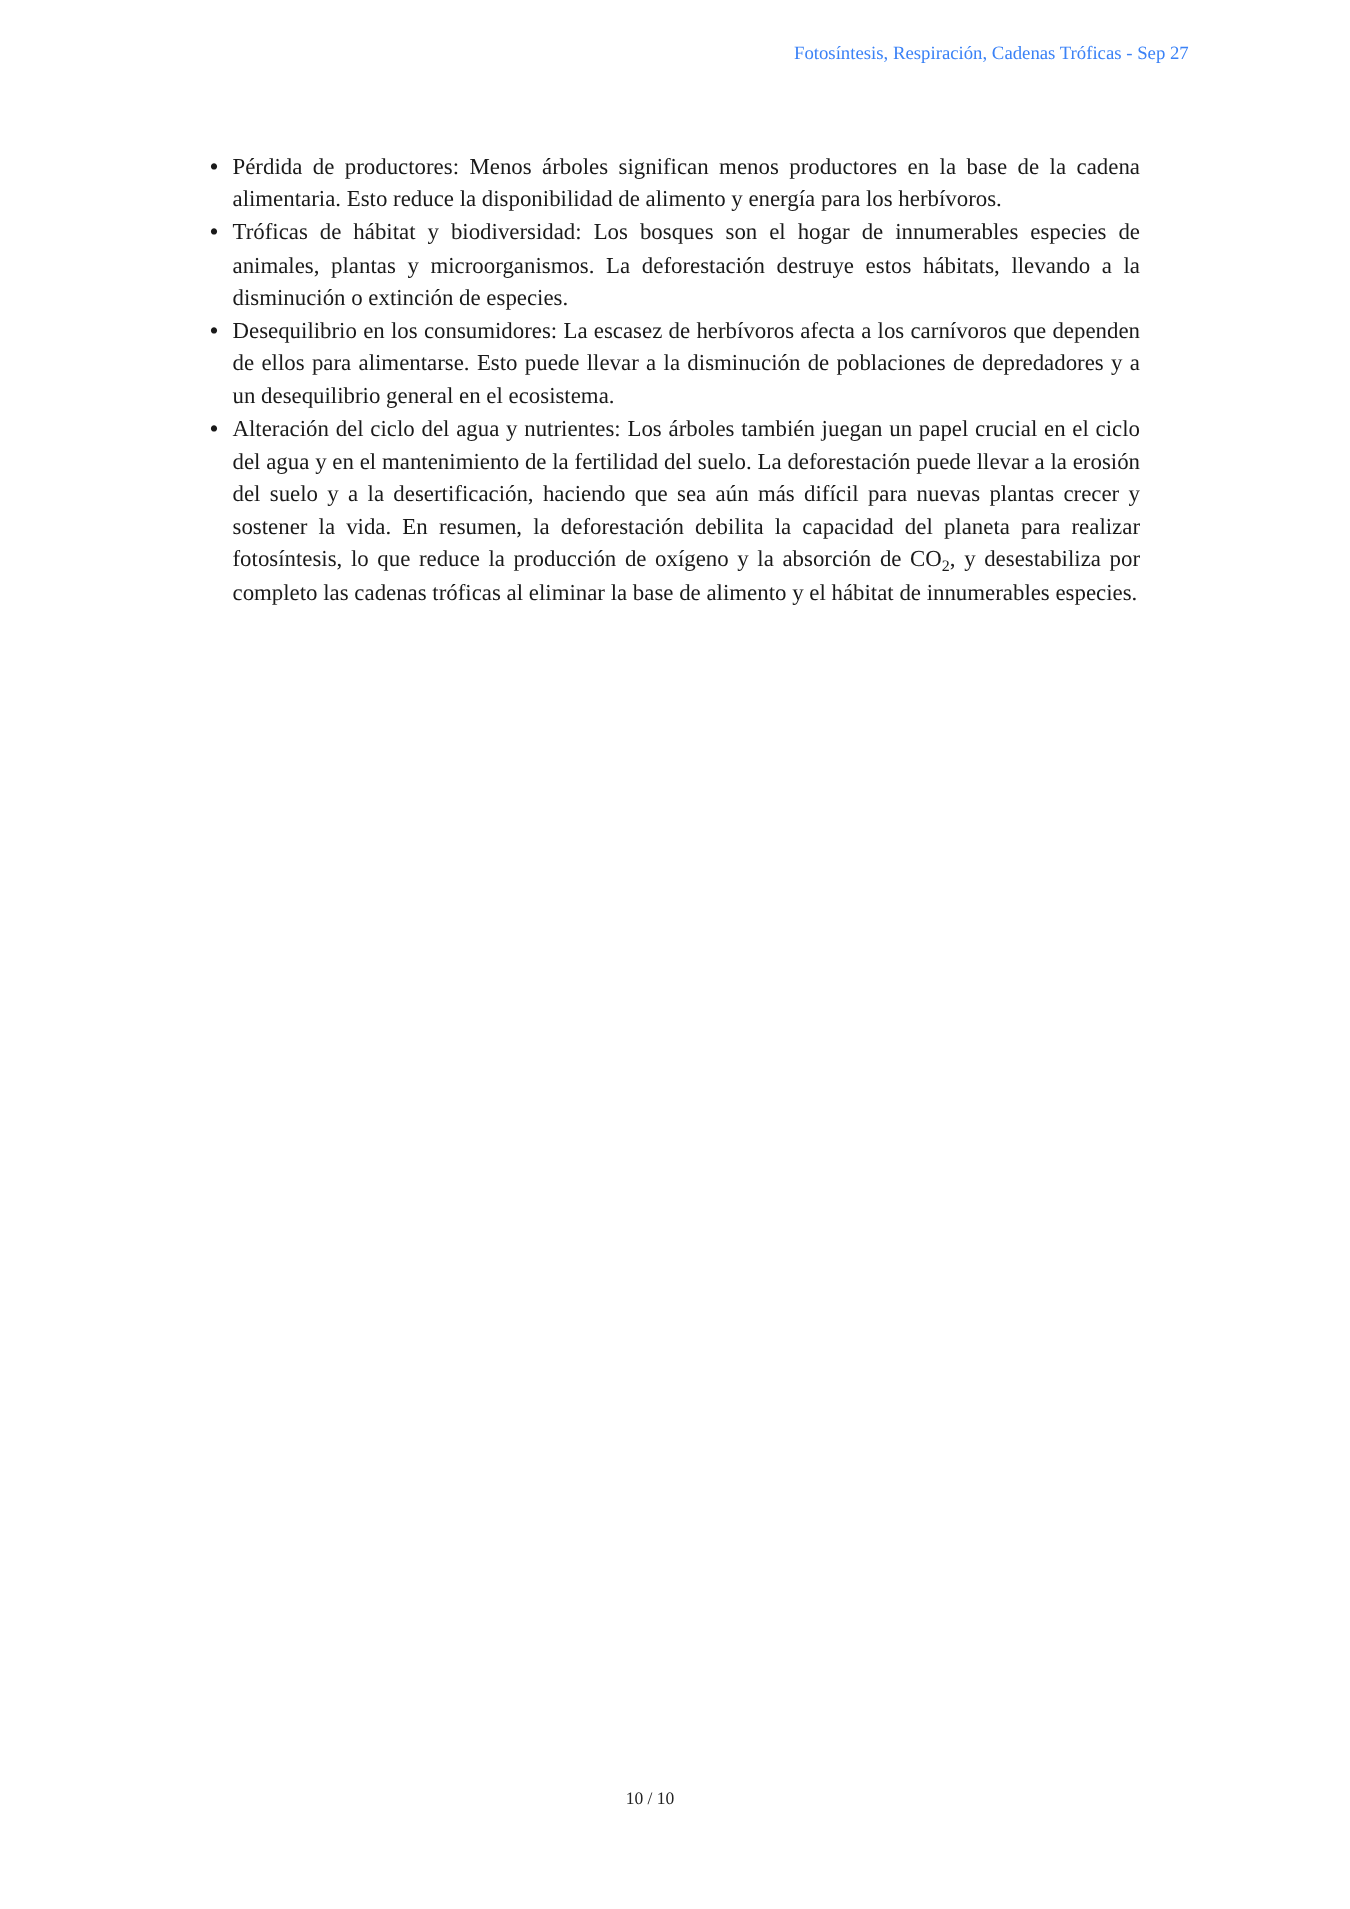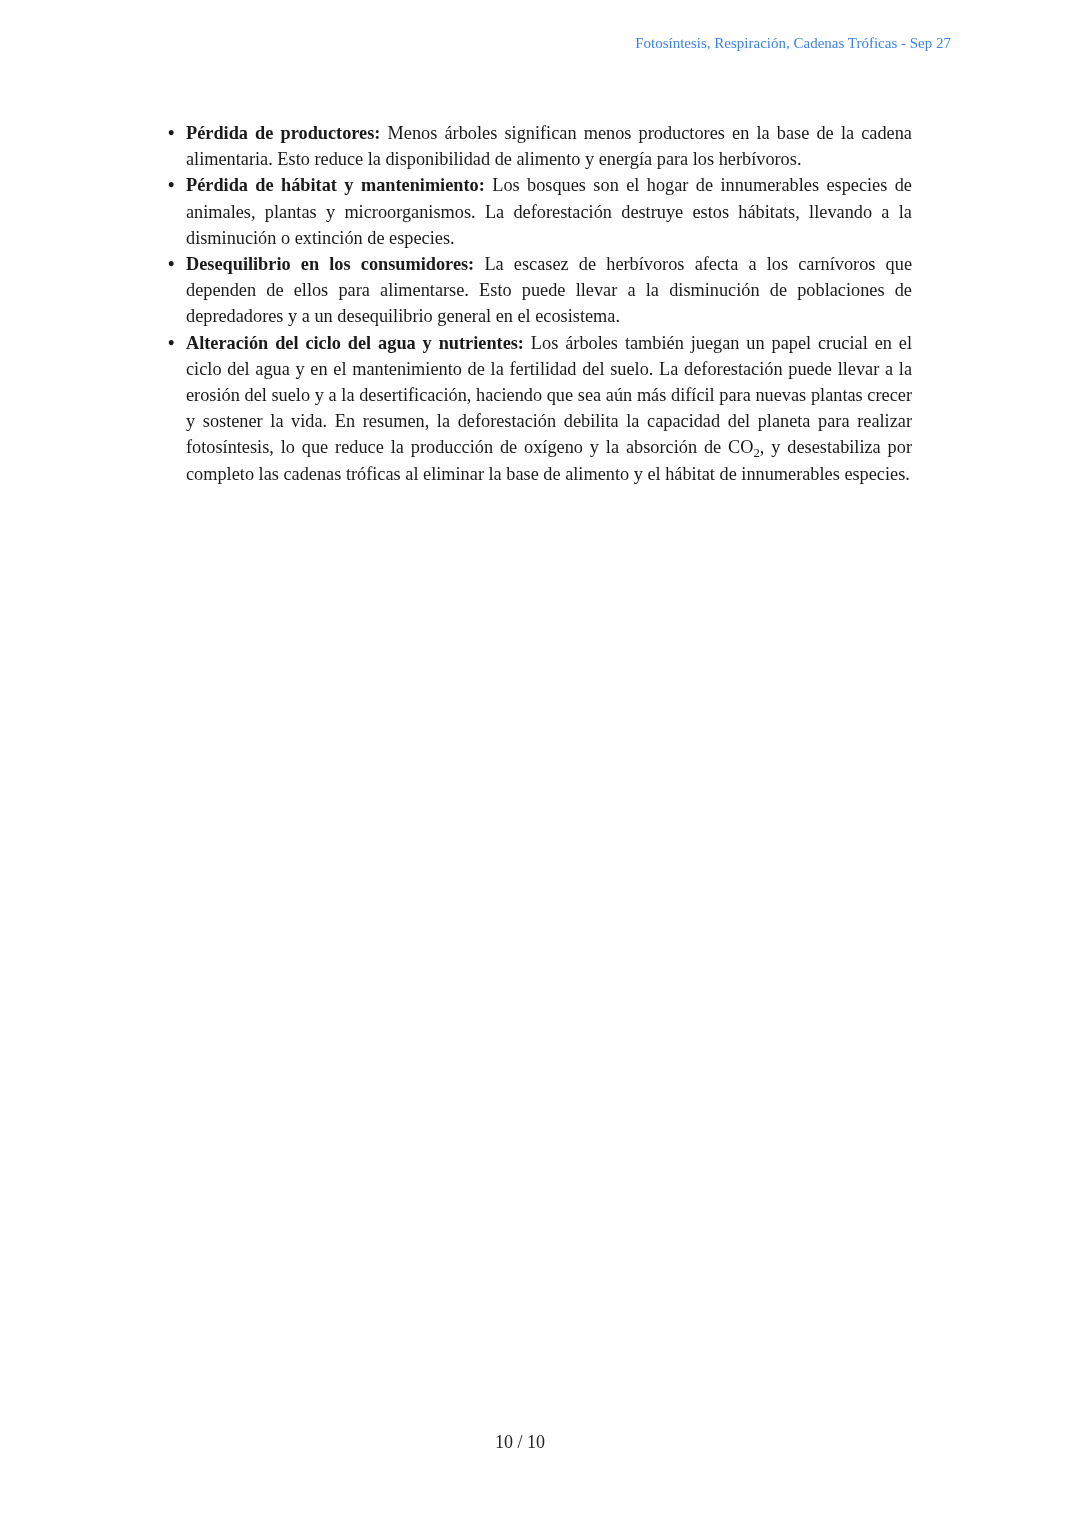--- a/index.html
+++ b/index.html
@@ -15,41 +15,41 @@
       position: absolute; left: 168px; top: 120px; width: 744px;
     }
     ul.bullets { list-style: none; margin: 0; padding: 0; }
     ul.bullets li {
       position: relative; padding-left: 18px;
       font-size: 18.3px; line-height: 26.2px; text-align: justify;
     }
     ul.bullets li .dot {
       position: absolute; left: 0; top: 0; font-weight: bold;
     }
-    ul.bullets li b { font-weight: bold; }
+    ul.bullets li b { font-weight: normal; }
     .footer {
       position: absolute; top: 1432px; left: 0; width: 1040px; text-align: center;
-      font-size: 18px; color: #222;
+      font-size: 14px; color: #222;
     }
     sub { font-size: 0.7em; vertical-align: -0.3em; line-height: 0; }
   </style>
 </head>
 <body>
 
 <div class="header">Fotosíntesis, Respiración, Cadenas Tróficas - Sep 27</div>
 
 <div class="content">
   <ul class="bullets">
     <li>
       <span class="dot">•</span>
       <b>Pérdida de productores:</b><span> Menos árboles significan menos productores en la base de la cadena alimentaria. Esto reduce la disponibilidad de alimento y energía para los herbívoros.</span>
     </li>
     <li>
       <span class="dot">•</span>
-      <b>Pérdida de hábitat y mantenimiento:</b><span> Los bosques son el hogar de innumerables especies de animales, plantas y microorganismos. La deforestación destruye estos hábitats, llevando a la disminución o extinción de especies.</span>
+      <b>Tróficas de hábitat y biodiversidad:</b><span> Los bosques son el hogar de innumerables especies de animales, plantas y microorganismos. La deforestación destruye estos hábitats, llevando a la disminución o extinción de especies.</span>
     </li>
     <li>
       <span class="dot">•</span>
       <b>Desequilibrio en los consumidores:</b><span> La escasez de herbívoros afecta a los carnívoros que dependen de ellos para alimentarse. Esto puede llevar a la disminución de poblaciones de depredadores y a un desequilibrio general en el ecosistema.</span>
     </li>
     <li>
       <span class="dot">•</span>
       <b>Alteración del ciclo del agua y nutrientes:</b><span> Los árboles también juegan un papel crucial en el ciclo del agua y en el mantenimiento de la fertilidad del suelo. La deforestación puede llevar a la erosión del suelo y a la desertificación, haciendo que sea aún más difícil para nuevas plantas crecer y sostener la vida. En resumen, la deforestación debilita la capacidad del planeta para realizar fotosíntesis, lo que reduce la producción de oxígeno y la absorción de CO</span><sub>2</sub><span>, y desestabiliza por completo las cadenas tróficas al eliminar la base de alimento y el hábitat de innumerables especies.</span>
     </li>
   </ul>

